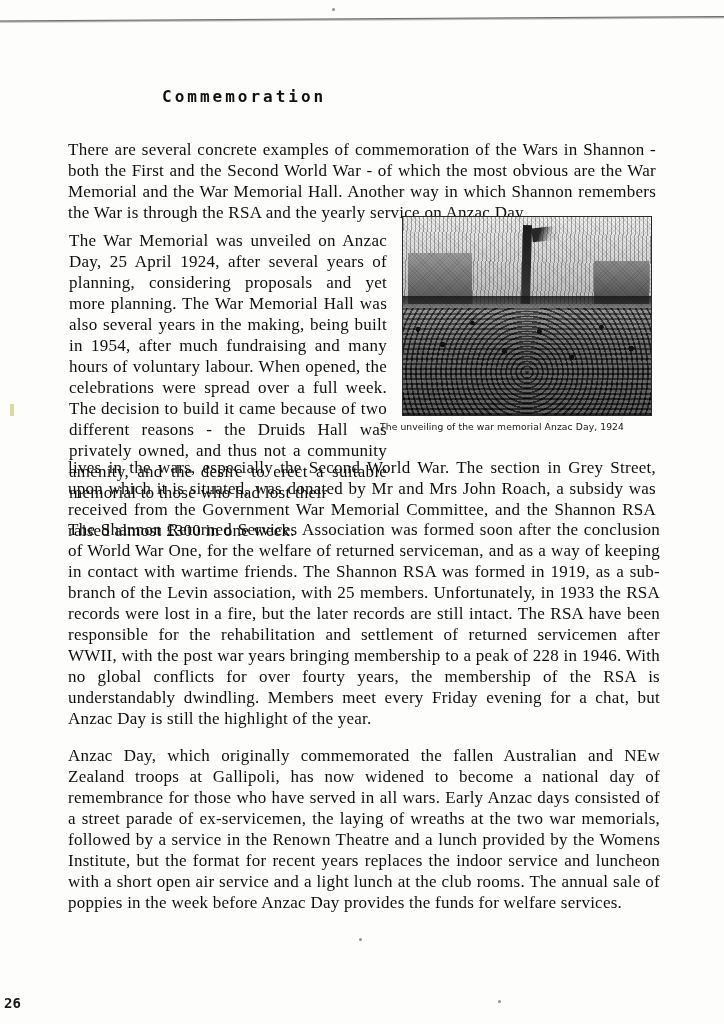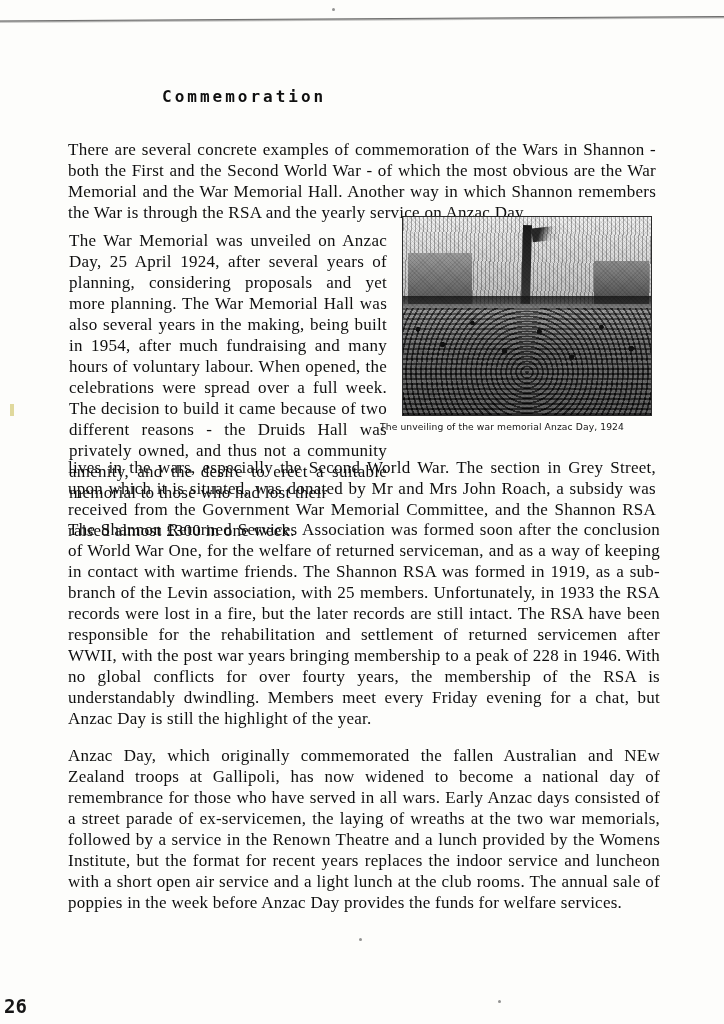--- a/index.html
+++ b/index.html
@@ -160,21 +160,21 @@
     font-weight: normal;
     color: #151515;
     letter-spacing: 0.1px;
     line-height: 11px;
   }
   .page-number {
     position: absolute;
     left: 4px;
     top: 995px;
     font-family: "DejaVu Sans Mono", monospace;
-    font-size: 19px;
+    font-size: 14px;
     font-weight: bold;
     color: #161616;
   }
   .margin-mark {
     position: absolute;
     left: 10px;
     top: 404px;
     width: 4px;
     height: 12px;
     background: #c9bb50;

